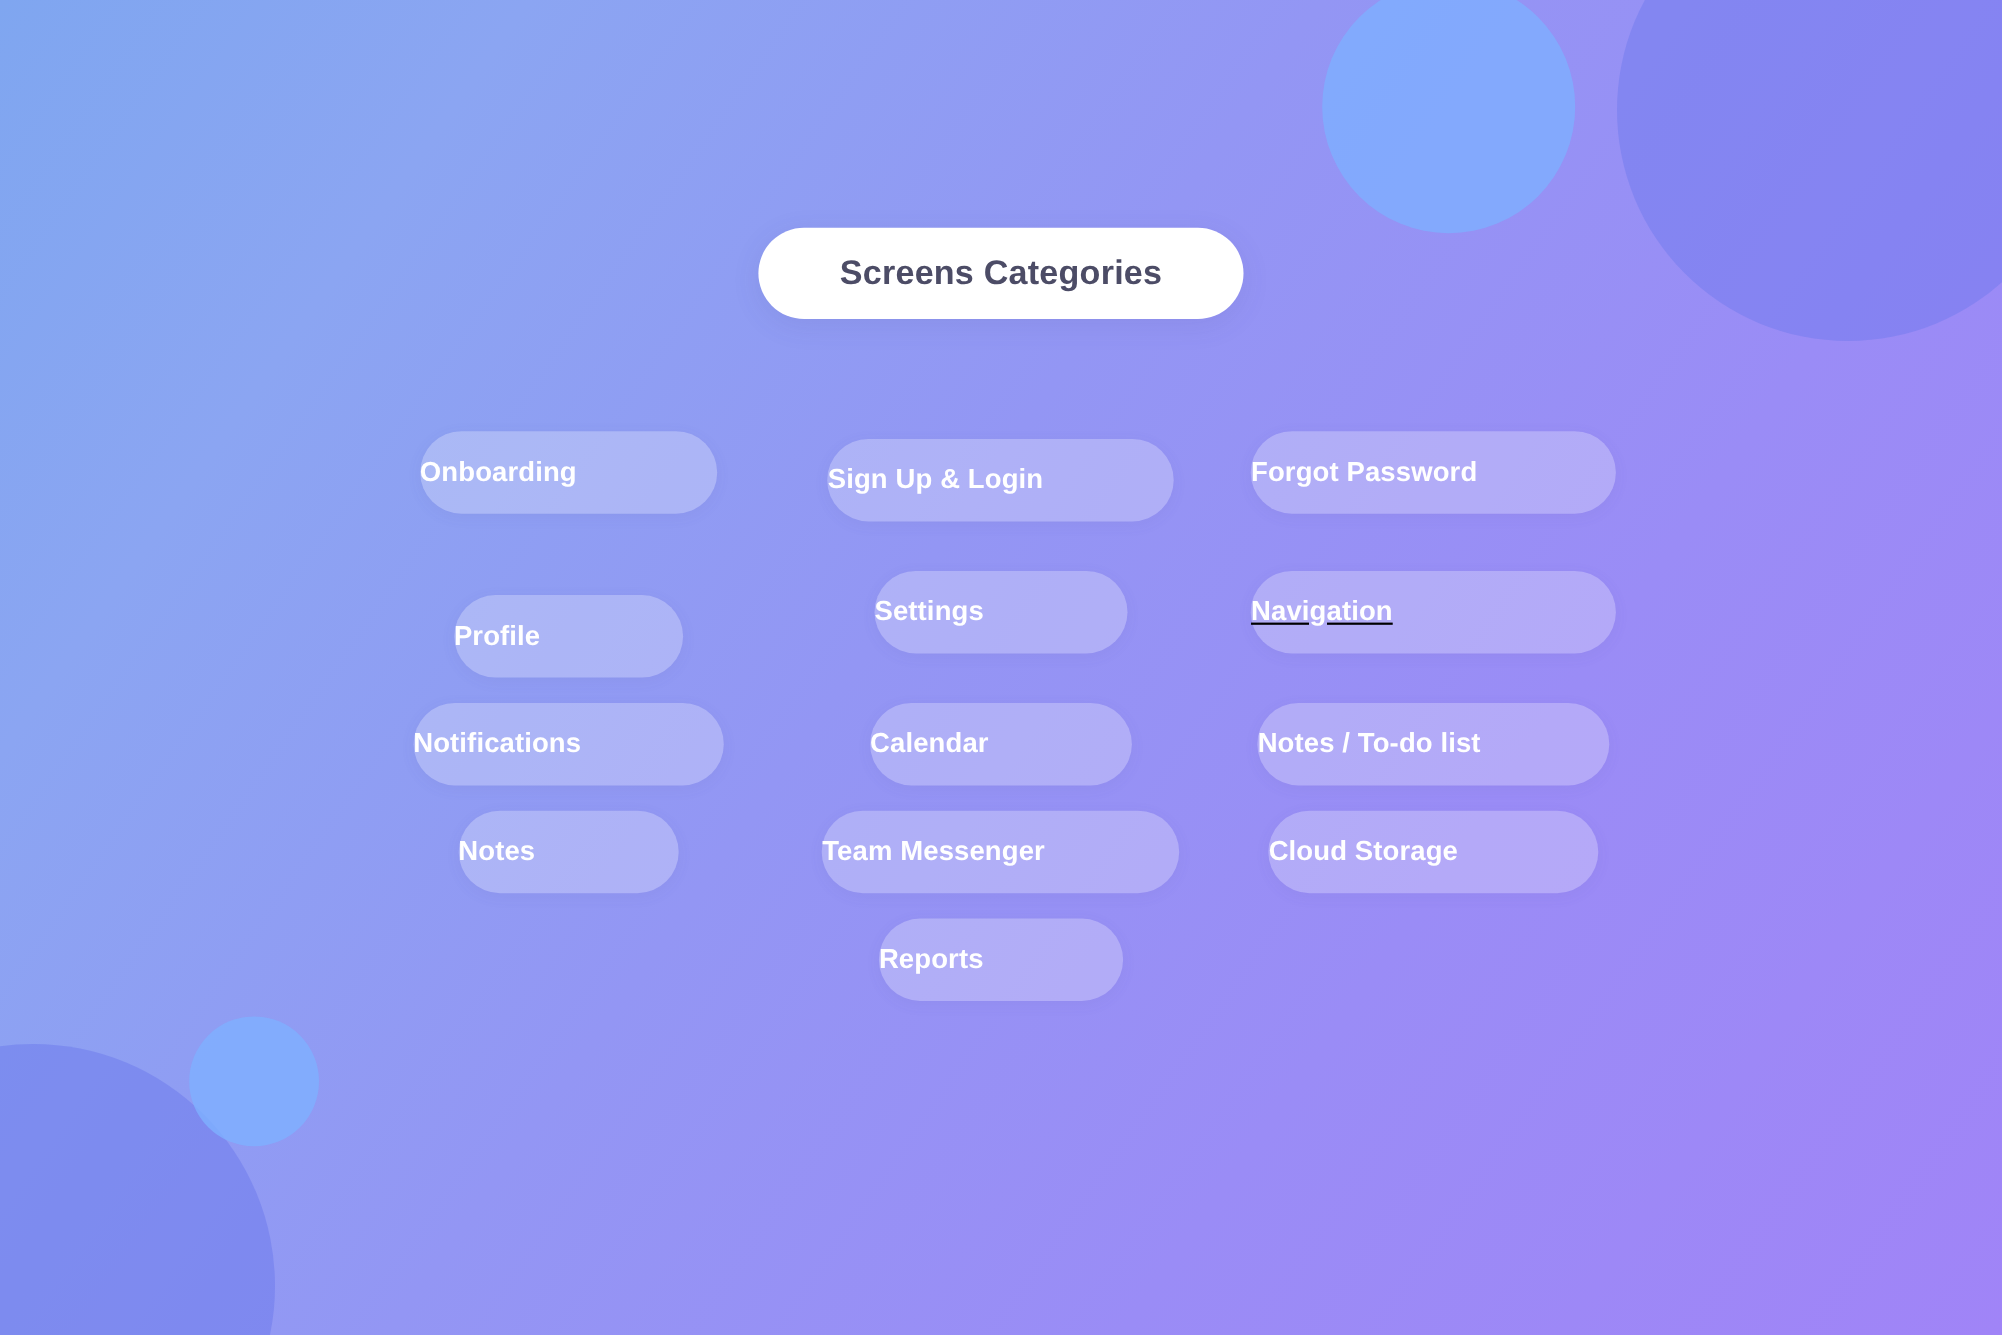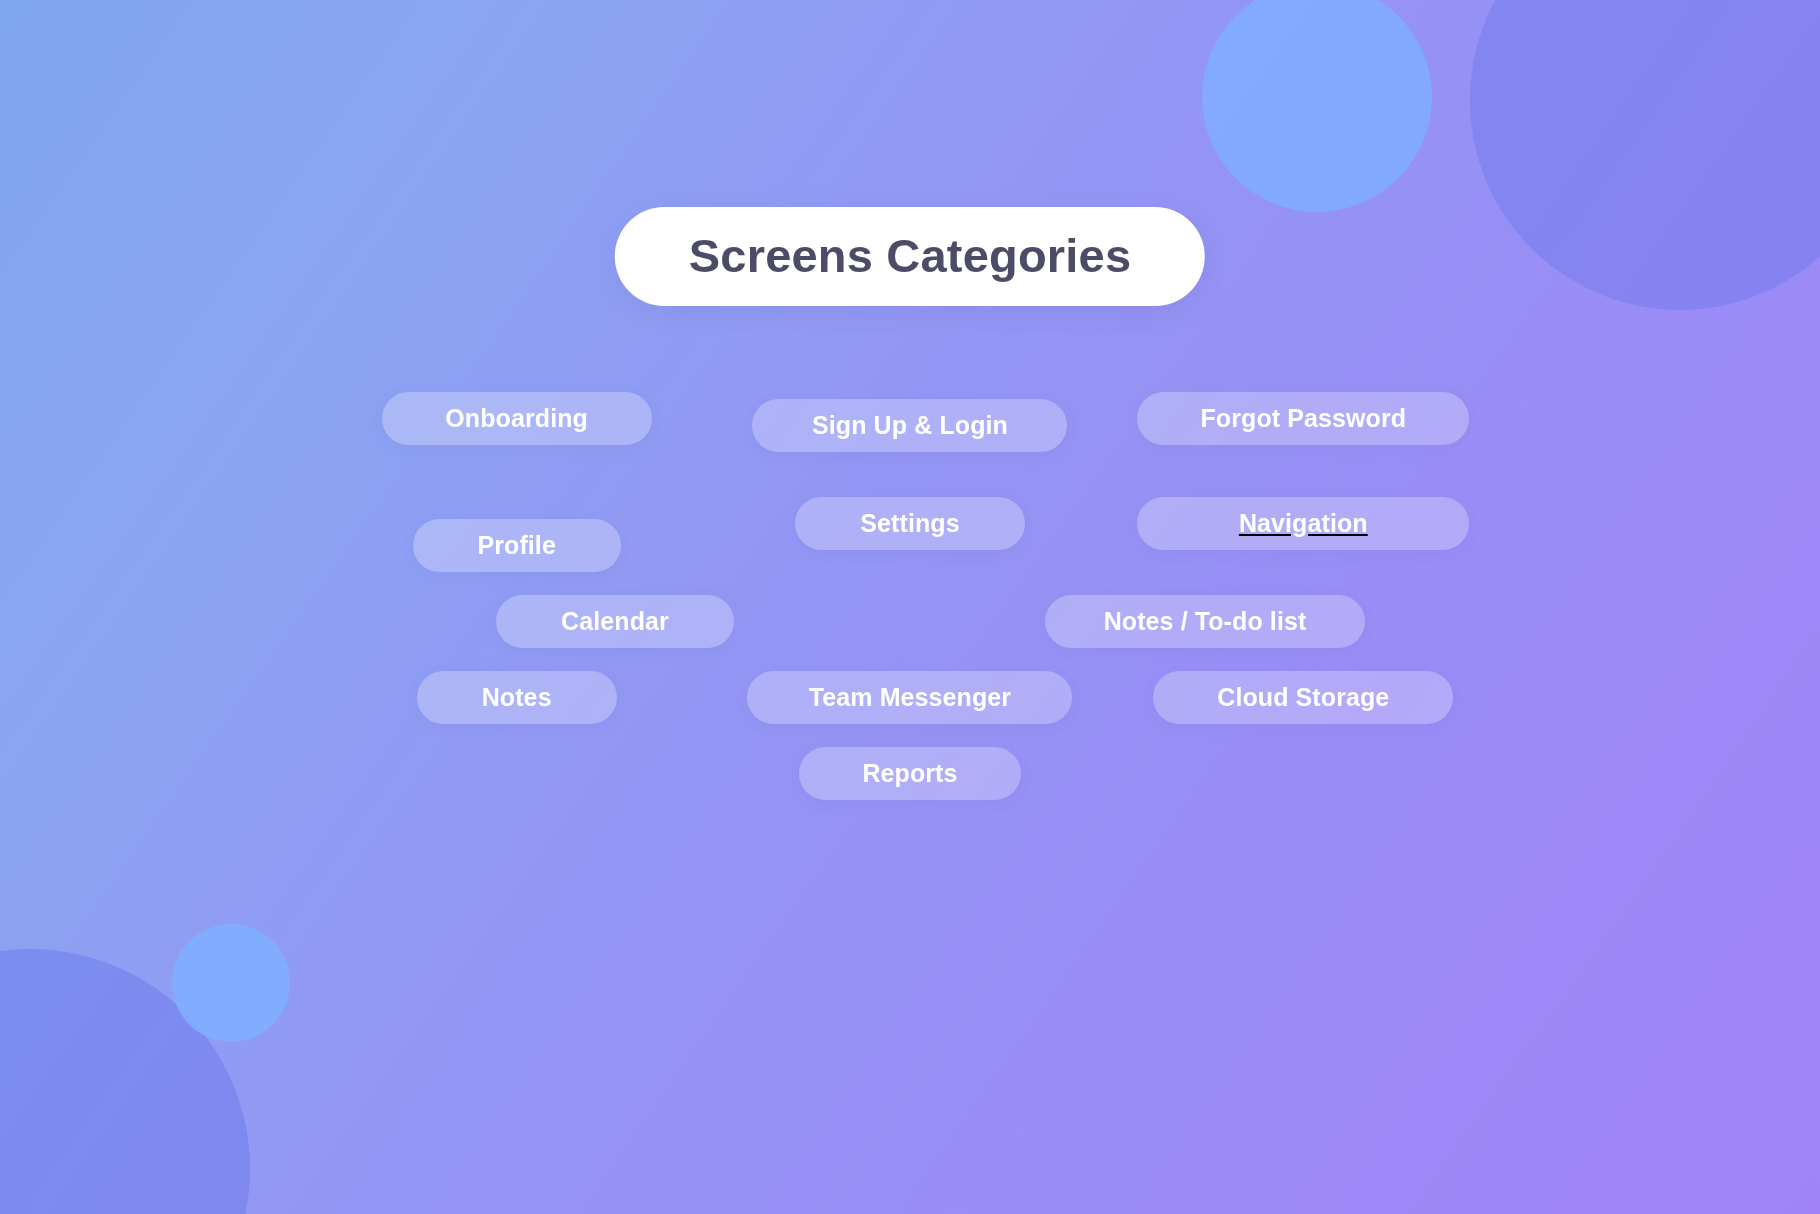--- a/index.html
+++ b/index.html
@@ -66,21 +66,21 @@
     position: absolute;
     left: 50%;
     transform: translateX(-50%);
     top: 207px;
     background: #FFFFFF;
     border-radius: 999px;
     padding: 25px 74px 27px;
     box-shadow: 0 6px 26px rgba(70, 70, 140, 0.10);
   }
   .title-text {
-    font-size: 47px;
+    font-size: 31px;
     font-weight: bold;
     color: #4C4C66;
     letter-spacing: 0.2px;
     white-space: nowrap;
     line-height: 1;
   }
 
   
   .grid {
     position: absolute;
@@ -98,24 +98,24 @@
   }
   .grid-cell {
     flex: 1 1 0;
     display: flex;
     justify-content: center;
     align-items: center;
   }
   .cat-pill {
     background: rgba(255, 255, 255, 0.26);
     border-radius: 999px;
-    height: 53px;
+    height: 75px;
     display: flex;
     align-items: center;
-    justify-content: center;
+    justify-content: flex-start;
     box-sizing: border-box;
     cursor: pointer;
     box-shadow: 0 3px 14px rgba(80, 80, 150, 0.07);
   }
   .cat-label {
     font-size: 25px;
     font-weight: bold;
     color: #FFFFFF;
     white-space: nowrap;
     line-height: 1;
@@ -187,20 +187,25 @@
           </div>
         </div>
         <div class="grid-cell">
           <div class="cat-pill w-navigation">
             <span class="cat-label">Navigation</span>
           </div>
         </div>
       </div>
       <div class="grid-row">
         <div class="grid-cell">
+          <div class="cat-pill w-notifications">
+            <span class="cat-label">Notifications</span>
+          </div>
+        </div>
+        <div class="grid-cell">
           <div class="cat-pill w-calendar">
             <span class="cat-label">Calendar</span>
           </div>
         </div>
         <div class="grid-cell">
           <div class="cat-pill w-task">
             <span class="cat-label">Notes / To-do list</span>
           </div>
         </div>
       </div>

